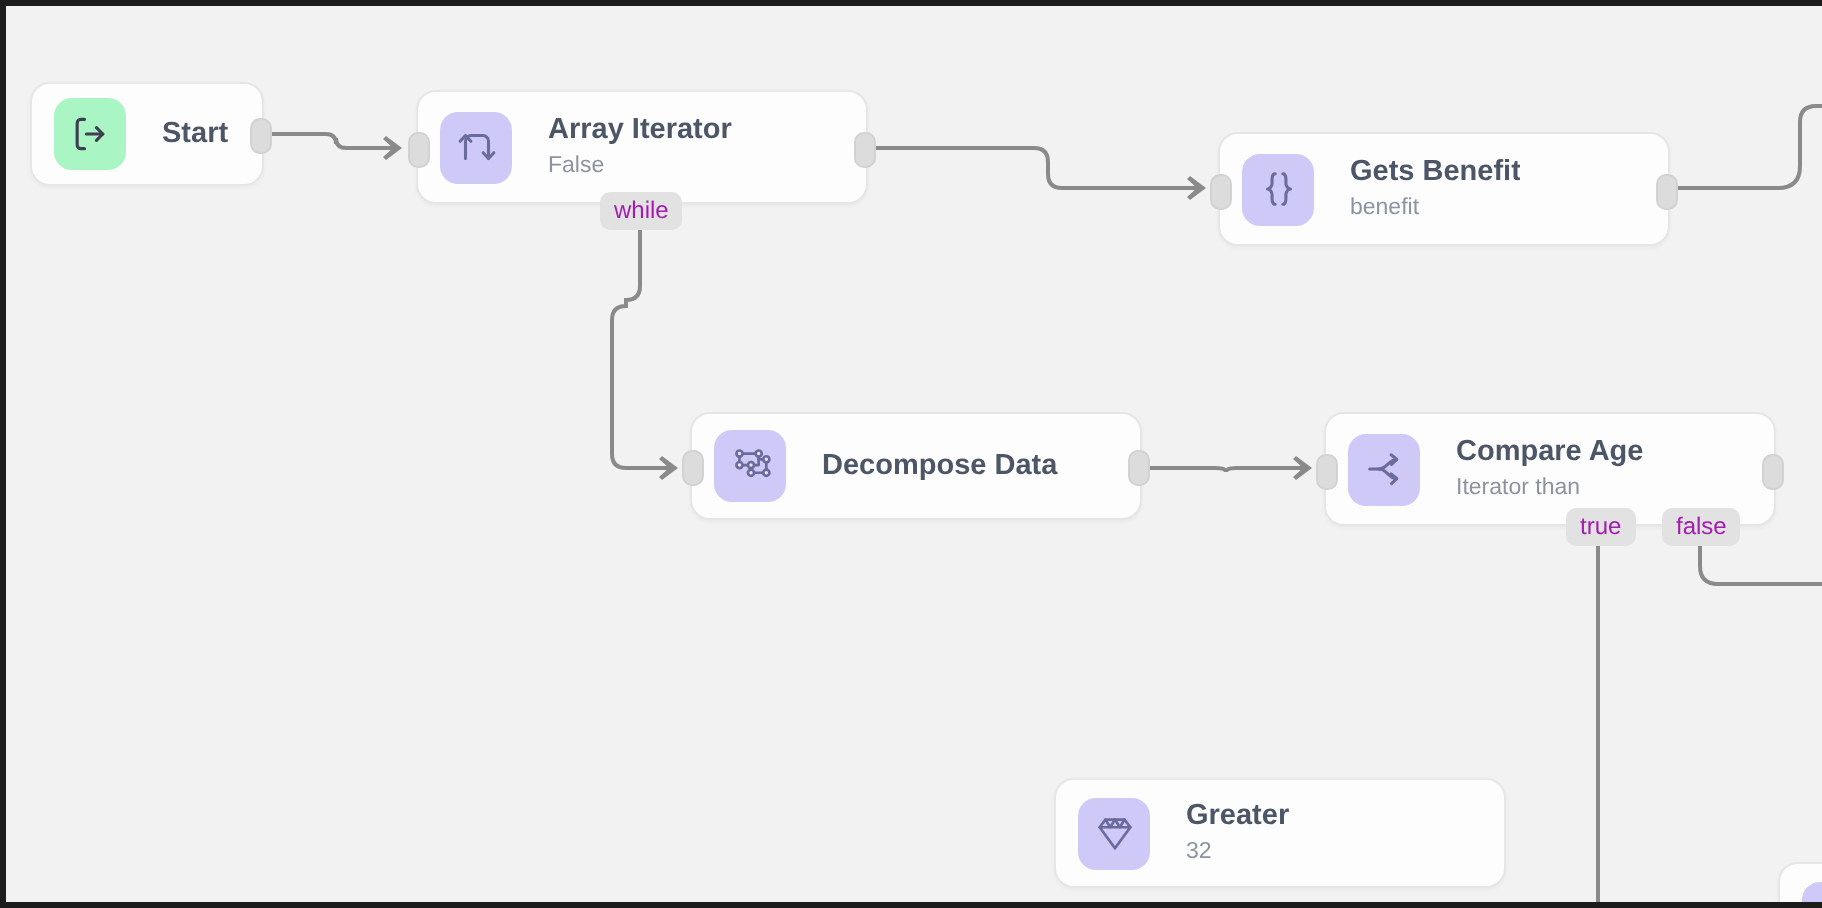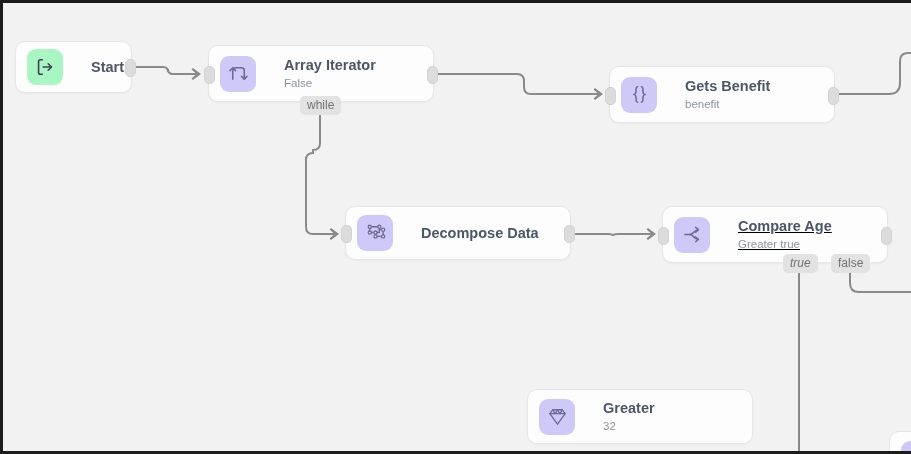--- a/index.html
+++ b/index.html
@@ -45,21 +45,21 @@
     border-radius: 9px;
     margin-left: 11px;
     flex: none;
     display: flex;
     align-items: center;
     justify-content: center;
     background: #cfc9f7;
   }
   .node-icon.green { background: #a9f5c4; }
   .node-text {
-    margin-left: 28px;
+    margin-left: 18px;
     display: flex;
     flex-direction: column;
     justify-content: flex-start;
     overflow: hidden;
   }
   .node-title {
     font-size: 14.5px;
     font-weight: bold;
     color: #4c5666;
     line-height: 1.25;
@@ -79,21 +79,21 @@
     border-radius: 5px;
     background: #dcdcdc;
     border: 1px solid #d2d2d2;
     box-sizing: border-box;
   }
   .port.in  { left: -5px; }
   .port.out { right: -5px; }
   .edge-label {
     position: absolute;
     background: #e2e2e2;
-    color: #737373;
+    color: #a21caf;
     font-size: 12px;
     border-radius: 5px;
     padding: 3px 7px 4px 7px;
     line-height: 1;
     white-space: nowrap;
   }
 </style>
 </head>
 <body>
 
@@ -184,33 +184,33 @@
         <circle cx="20" cy="15" r="1.6" fill="#e8e5fb"></circle>
       </svg>
     </div>
     <div class="node-text">
       <div class="node-title">Decompose Data</div>
     </div>
     <div class="port in" style="top:18px;"></div>
     <div class="port out" style="top:18px;"></div>
   </div>
 
-  <div class="node" style="left:659px; top:203px; width:226px; height:57px;text-decoration:underline;">
+  <div class="node" style="left:659px; top:203px; width:226px; height:57px;">
     <div class="node-icon">
       <svg width="23" height="23" viewBox="0 0 24 24" fill="none" stroke="#6b6a9c" stroke-width="1.6" stroke-linecap="round" stroke-linejoin="round">
         <path d="M4 12 H9"></path>
         <path d="M9 12 C13 12 14 7 18 7"></path>
         <path d="M9 12 C13 12 14 17 18 17"></path>
         <path d="M15.2 4.6 L18.2 7 L15.4 9.6"></path>
         <path d="M15.2 14.6 L18.2 17 L15.4 19.6"></path>
       </svg>
     </div>
     <div class="node-text">
       <div class="node-title">Compare Age</div>
-      <div class="node-sub">Greater true</div>
+      <div class="node-sub">Iterator than</div>
     </div>
     <div class="port in" style="top:20px;"></div>
     <div class="port out" style="top:20px;"></div>
   </div>
 
   <div class="node" style="left:524px; top:386px; width:226px; height:55px;">
     <div class="node-icon">
       <svg width="23" height="23" viewBox="0 0 24 24" fill="none" stroke="#6b6a9c" stroke-width="1.4" stroke-linecap="round" stroke-linejoin="round">
         <path d="M4 9 H20 L12 20 Z"></path>
         <path d="M4 9 L7 5 H17 L20 9"></path>
@@ -222,16 +222,16 @@
       <div class="node-title">Greater</div>
       <div class="node-sub">32</div>
     </div>
   </div>
 
   <div class="node" style="left:886px; top:428px; width:120px; height:55px;">
     <div class="node-icon"></div>
   </div>
 
   <div class="edge-label" style="left:297px; top:93px;">while</div>
-  <div class="edge-label" style="left:780px; top:251px;font-style:italic;">true</div>
+  <div class="edge-label" style="left:780px; top:251px;">true</div>
   <div class="edge-label" style="left:828px; top:251px;">false</div>
 
 </div>
 
 </body></html>

